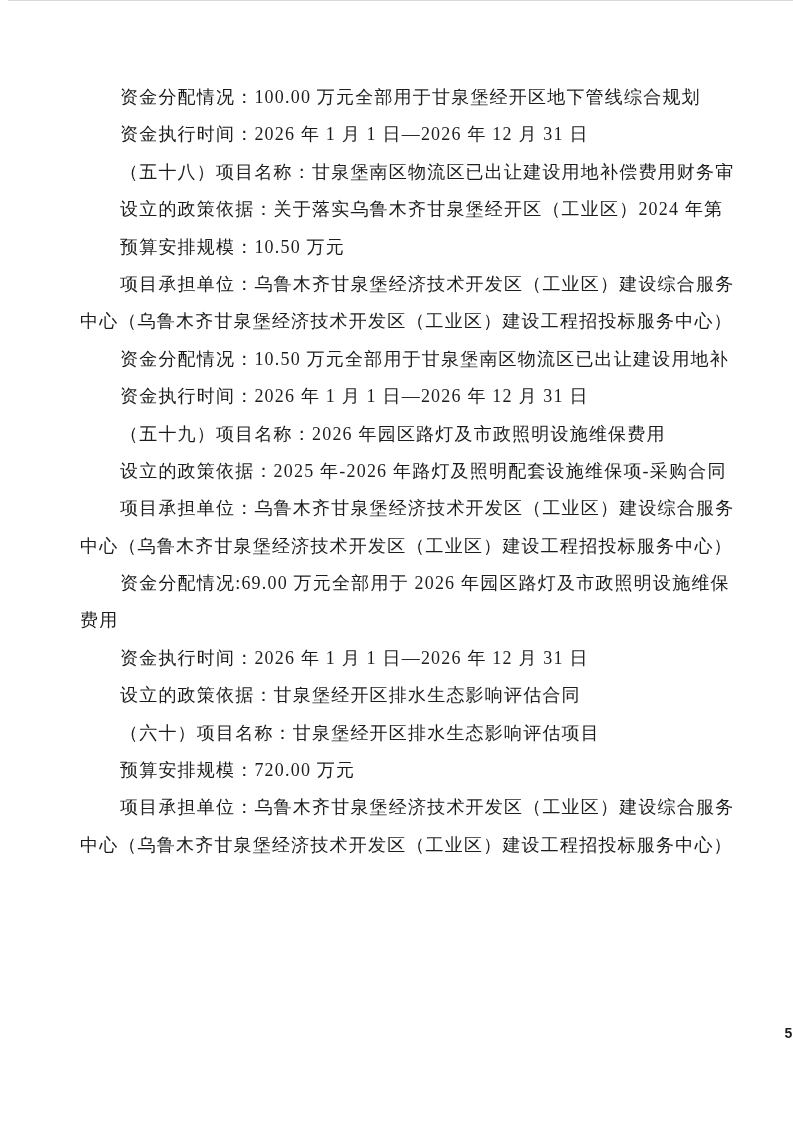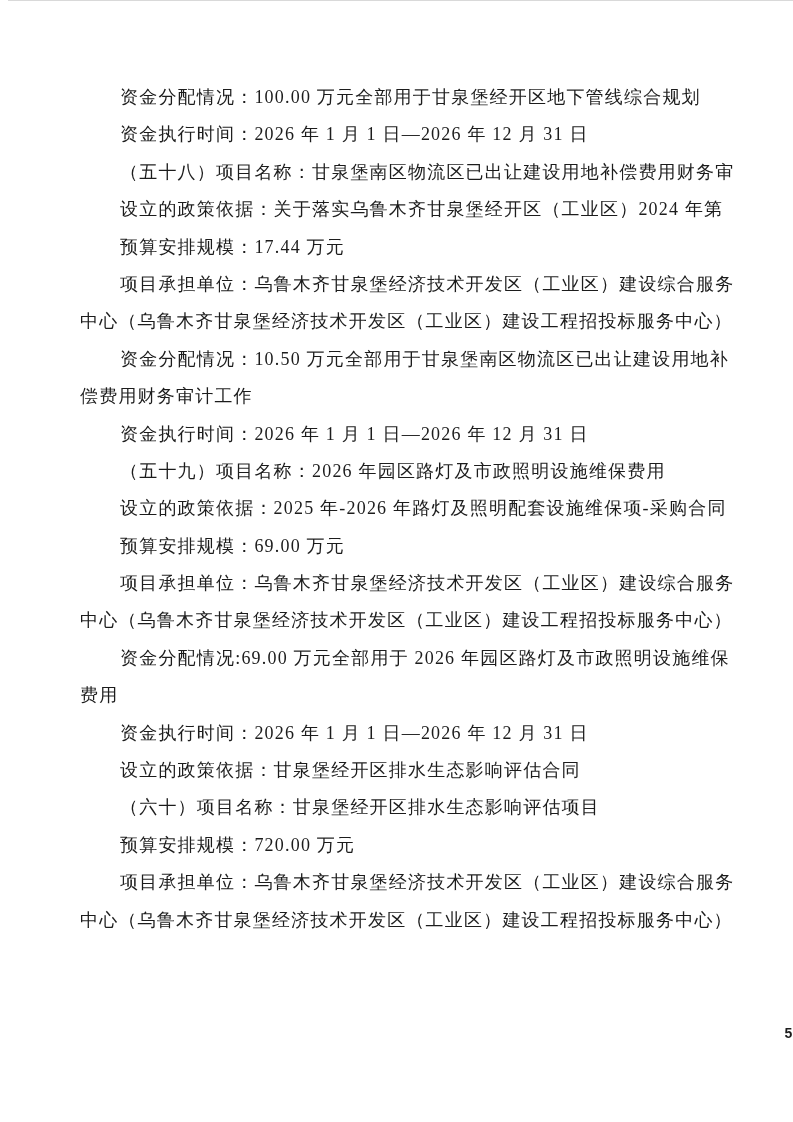--- a/index.html
+++ b/index.html
@@ -51,29 +51,27 @@
 </style>
 </head>
 <body>
 
 <div class="page">
   <div class="content">
     <div class="line indent">资金分配情况：100.00 万元全部用于甘泉堡经开区地下管线综合规划</div>
     <div class="line indent">资金执行时间：2026 年 1 月 1 日—2026 年 12 月 31 日</div>
     <div class="line indent">（五十八）项目名称：甘泉堡南区物流区已出让建设用地补偿费用财务审</div>
     <div class="line indent">设立的政策依据：关于落实乌鲁木齐甘泉堡经开区（工业区）2024 年第</div>
-    <div class="line indent">预算安排规模：17.44 万元</div>
+    <div class="line indent">预算安排规模：10.50 万元</div>
     <div class="line indent">项目承担单位：乌鲁木齐甘泉堡经济技术开发区（工业区）建设综合服务</div>
     <div class="line">中心（乌鲁木齐甘泉堡经济技术开发区（工业区）建设工程招投标服务中心）</div>
     <div class="line indent">资金分配情况：10.50 万元全部用于甘泉堡南区物流区已出让建设用地补</div>
-    <div class="line">偿费用财务审计工作</div>
     <div class="line indent">资金执行时间：2026 年 1 月 1 日—2026 年 12 月 31 日</div>
     <div class="line indent">（五十九）项目名称：2026 年园区路灯及市政照明设施维保费用</div>
     <div class="line indent">设立的政策依据：2025 年-2026 年路灯及照明配套设施维保项-采购合同</div>
-    <div class="line indent">预算安排规模：69.00 万元</div>
     <div class="line indent">项目承担单位：乌鲁木齐甘泉堡经济技术开发区（工业区）建设综合服务</div>
     <div class="line">中心（乌鲁木齐甘泉堡经济技术开发区（工业区）建设工程招投标服务中心）</div>
     <div class="line indent">资金分配情况:69.00 万元全部用于 2026 年园区路灯及市政照明设施维保</div>
     <div class="line">费用</div>
     <div class="line indent">资金执行时间：2026 年 1 月 1 日—2026 年 12 月 31 日</div>
     <div class="line indent">设立的政策依据：甘泉堡经开区排水生态影响评估合同</div>
     <div class="line indent">（六十）项目名称：甘泉堡经开区排水生态影响评估项目</div>
     <div class="line indent">预算安排规模：720.00 万元</div>
     <div class="line indent">项目承担单位：乌鲁木齐甘泉堡经济技术开发区（工业区）建设综合服务</div>
     <div class="line">中心（乌鲁木齐甘泉堡经济技术开发区（工业区）建设工程招投标服务中心）</div>

